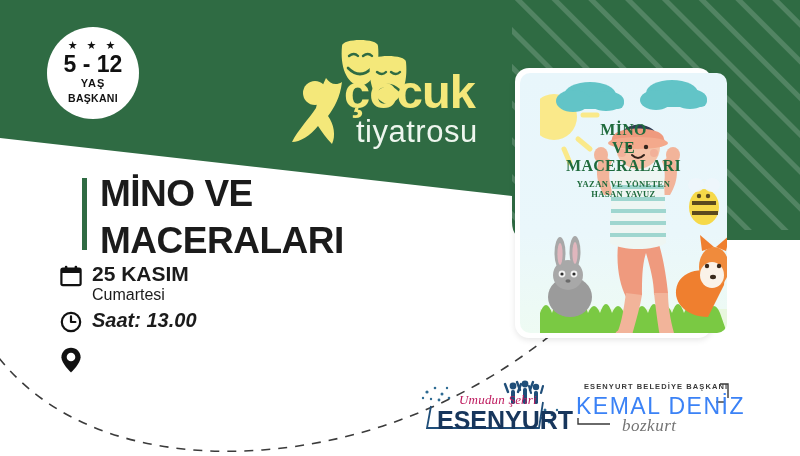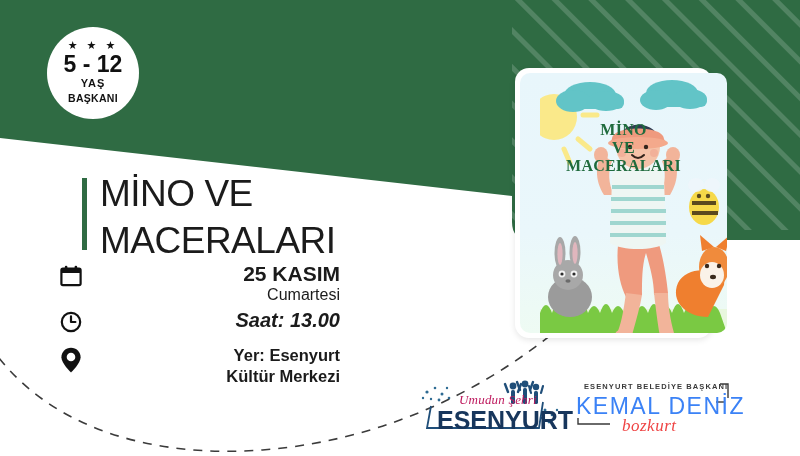--- a/index.html
+++ b/index.html
@@ -42,28 +42,28 @@
   .logo-tiyatrosu{
     position:absolute;left:68px;top:78px;
     font-size:31px;color:#eef6ee;letter-spacing:0.5px;line-height:1;
   }
   
   .title-bar{
     position:absolute;left:82px;top:178px;width:5px;height:72px;background:#2f6b43;
   }
   .title{
     position:absolute;left:100px;top:170px;
-    font-size:37px;font-weight:normal;color:#1b1b1b;
+    font-size:37px;font-weight:bold;color:#1b1b1b;
     line-height:1.28;letter-spacing:-0.5px;
   }
   
   .info{position:absolute;left:60px;top:265px;width:280px;}
   .info-row{display:flex;align-items:flex-start;margin-bottom:2px;}
   .info-icon{width:32px;flex:0 0 32px;padding-top:2px;}
-  .info-text{flex:1;text-align:right;}
+  .info-text{flex:1;}
   .date-main{font-size:21px;font-weight:bold;color:#1b1b1b;line-height:1.05;}
   .date-sub{font-size:16px;font-weight:normal;color:#1b1b1b;line-height:1.25;}
   .time{font-size:20px;font-weight:bold;font-style:italic;color:#1b1b1b;line-height:1.1;}
   .place{font-size:16.5px;font-weight:bold;color:#1b1b1b;line-height:1.3;}
   .row-date{margin-top:-2px;}
   .row-time{margin-top:4px;}
   .row-place{margin-top:8px;}
   
   .arc{position:absolute;left:0;top:0;width:800px;height:456px;pointer-events:none;}
   
@@ -107,21 +107,21 @@
     position:absolute;left:14px;top:4px;
     font-size:7.5px;font-weight:bold;color:#3a3a3a;letter-spacing:1.1px;
   }
   .kemal-main{
     position:absolute;left:6px;top:15px;
     font-size:23px;font-weight:normal;color:#3b82f6;letter-spacing:1.5px;
   }
   .kemal-sign{
     position:absolute;left:52px;top:38px;
     font-family:"Liberation Serif", serif;font-style:italic;
-    font-size:17px;color:#ef4444;letter-spacing:0.5px;
+    font-size:17px;color:#737373;letter-spacing:0.5px;
   }
 </style>
 </head>
 <body>
 
 <div id="poster">
 
   <div class="green-main">
     <svg width="800" height="300" viewBox="0 0 800 300">
       <defs>
@@ -141,20 +141,47 @@
     </svg>
   </div>
 
   <div class="badge">
     <div class="stars">★ ★ ★</div>
     <div class="ages">5 - 12</div>
     <div class="yas">YAŞ</div>
     <div class="free">BAŞKANI</div>
   </div>
 
+  <div class="logo">
+    <svg width="210" height="115" viewBox="0 0 210 115">
+
+      <g transform="translate(46,2)">
+        <path d="M8,6 C8,-2 44,-2 44,6 C46,26 40,44 26,46 C12,44 6,26 8,6 Z" fill="#f4e87a"></path>
+        <path d="M15,16 q5,-4 9,0" stroke="#2f6b43" stroke-width="2.4" fill="none" stroke-linecap="round"></path>
+        <path d="M29,16 q5,-4 9,0" stroke="#2f6b43" stroke-width="2.4" fill="none" stroke-linecap="round"></path>
+        <path d="M14,28 q12,12 24,0" stroke="#2f6b43" stroke-width="2.6" fill="none" stroke-linecap="round"></path>
+      </g>
+
+      <g transform="translate(76,18)">
+        <path d="M6,6 C6,-2 42,-2 42,6 C44,26 38,46 24,48 C10,46 4,26 6,6 Z" fill="#f4e87a"></path>
+        <path d="M13,16 q5,4 9,0" stroke="#2f6b43" stroke-width="2.4" fill="none" stroke-linecap="round"></path>
+        <path d="M27,16 q5,4 9,0" stroke="#2f6b43" stroke-width="2.4" fill="none" stroke-linecap="round"></path>
+        <path d="M13,34 q11,-10 22,0" stroke="#2f6b43" stroke-width="2.6" fill="none" stroke-linecap="round"></path>
+      </g>
+
+      <g>
+        <circle cx="27" cy="55" r="12" fill="#f4e87a"></circle>
+        <path d="M38,40 C32,52 30,62 28,70 C20,82 10,92 4,104 C12,104 22,98 30,88
+                 C34,94 38,100 44,106 C48,98 46,86 40,78 C46,70 52,60 54,44
+                 C48,48 42,46 38,40 Z" fill="#f4e87a"></path>
+      </g>
+    </svg>
+    <div class="logo-cocuk">çocuk</div>
+    <div class="logo-tiyatrosu">tiyatrosu</div>
+  </div>
 
   <svg class="arc">
     <path d="M-20,330 C60,470 260,472 400,420 C520,376 600,300 700,190" fill="none" stroke="#3b3b3b" stroke-width="1.6" stroke-dasharray="9 8" stroke-linecap="butt"></path>
   </svg>
 
   <div class="title-bar"></div>
   <div class="title">
     <div>MİNO VE</div>
     <div>MACERALARI</div>
   </div>
@@ -188,24 +215,20 @@
       </div>
     </div>
 
     <div class="info-row row-place">
       <div class="info-icon">
         <svg width="22" height="26" viewBox="0 0 22 26">
           <path d="M11,0.8 C5.6,0.8 1.4,5 1.4,10.2 C1.4,16.6 11,25.4 11,25.4
                    C11,25.4 20.6,16.6 20.6,10.2 C20.6,5 16.4,0.8 11,0.8 Z" fill="#111"></path>
           <circle cx="11" cy="10" r="4.3" fill="#ffffff"></circle>
         </svg>
-      </div>
-      <div class="info-text">
-        <div class="place">Yer: Esenyurt</div>
-        <div class="place">Kültür Merkezi</div>
       </div>
     </div>
   </div>
 
   <div class="card">
     <div class="card-inner">
       <svg width="187" height="260" viewBox="0 0 187 260">
 
         <g>
           <circle cx="14" cy="44" r="23" fill="#fae98a"></circle>
@@ -307,20 +330,24 @@
           <circle cx="54" cy="22" r="2.2" fill="#33241c"></circle>
           <path d="M40,30 q6,6 12,0" stroke="#33241c" stroke-width="2" fill="none" stroke-linecap="round"></path>
           <circle cx="30" cy="28" r="4" fill="#f0a994" opacity="0.75"></circle>
           <circle cx="62" cy="28" r="4" fill="#f0a994" opacity="0.75"></circle>
         </g>
       </svg>
       <div class="card-title">
         <div>MİNO</div>
         <div>VE</div>
         <div>MACERALARI</div>
+      </div>
+      <div class="card-sub">
+        <div>YAZAN VE YÖNETEN</div>
+        <div>HASAN YAVUZ</div>
       </div>
     </div>
   </div>
 
   <div class="logo-esenyurt">
     <svg width="150" height="62" viewBox="0 0 150 62">
 
       <g fill="#1f4e79">
         <circle cx="98" cy="8" r="3.4"></circle>
           <rect x="96" y="12" width="4" height="14" rx="1.6"></rect>

